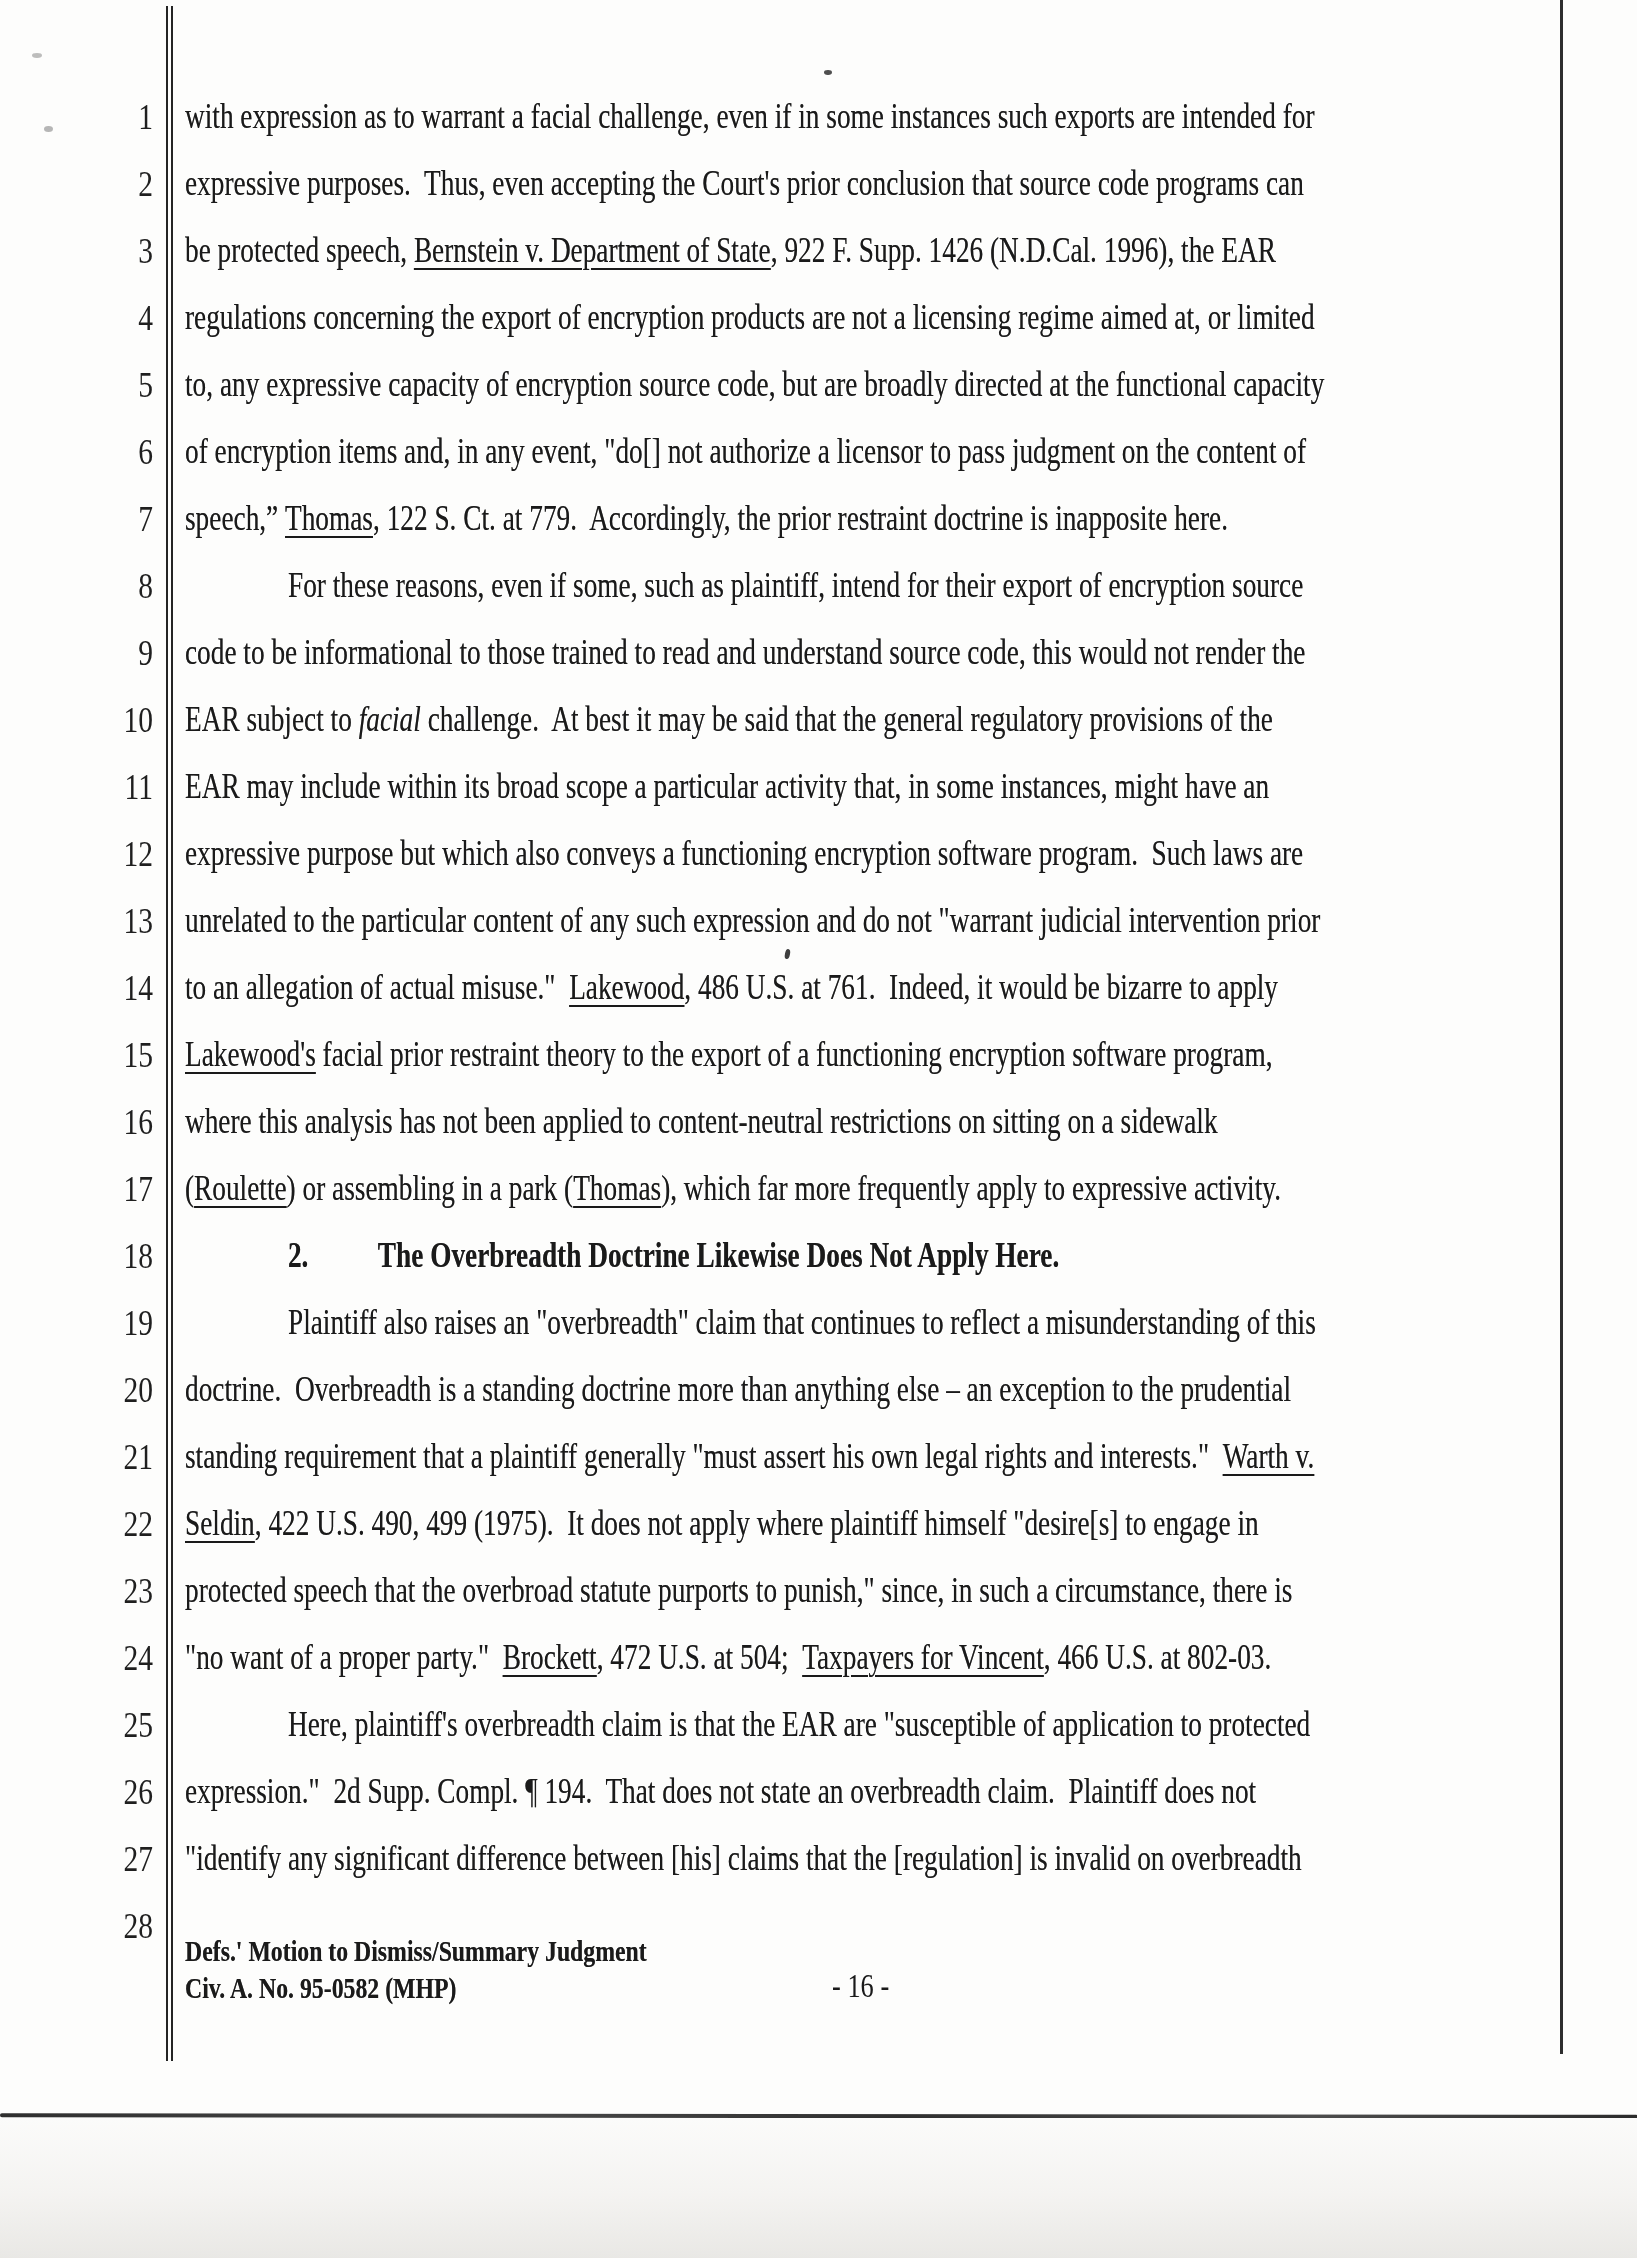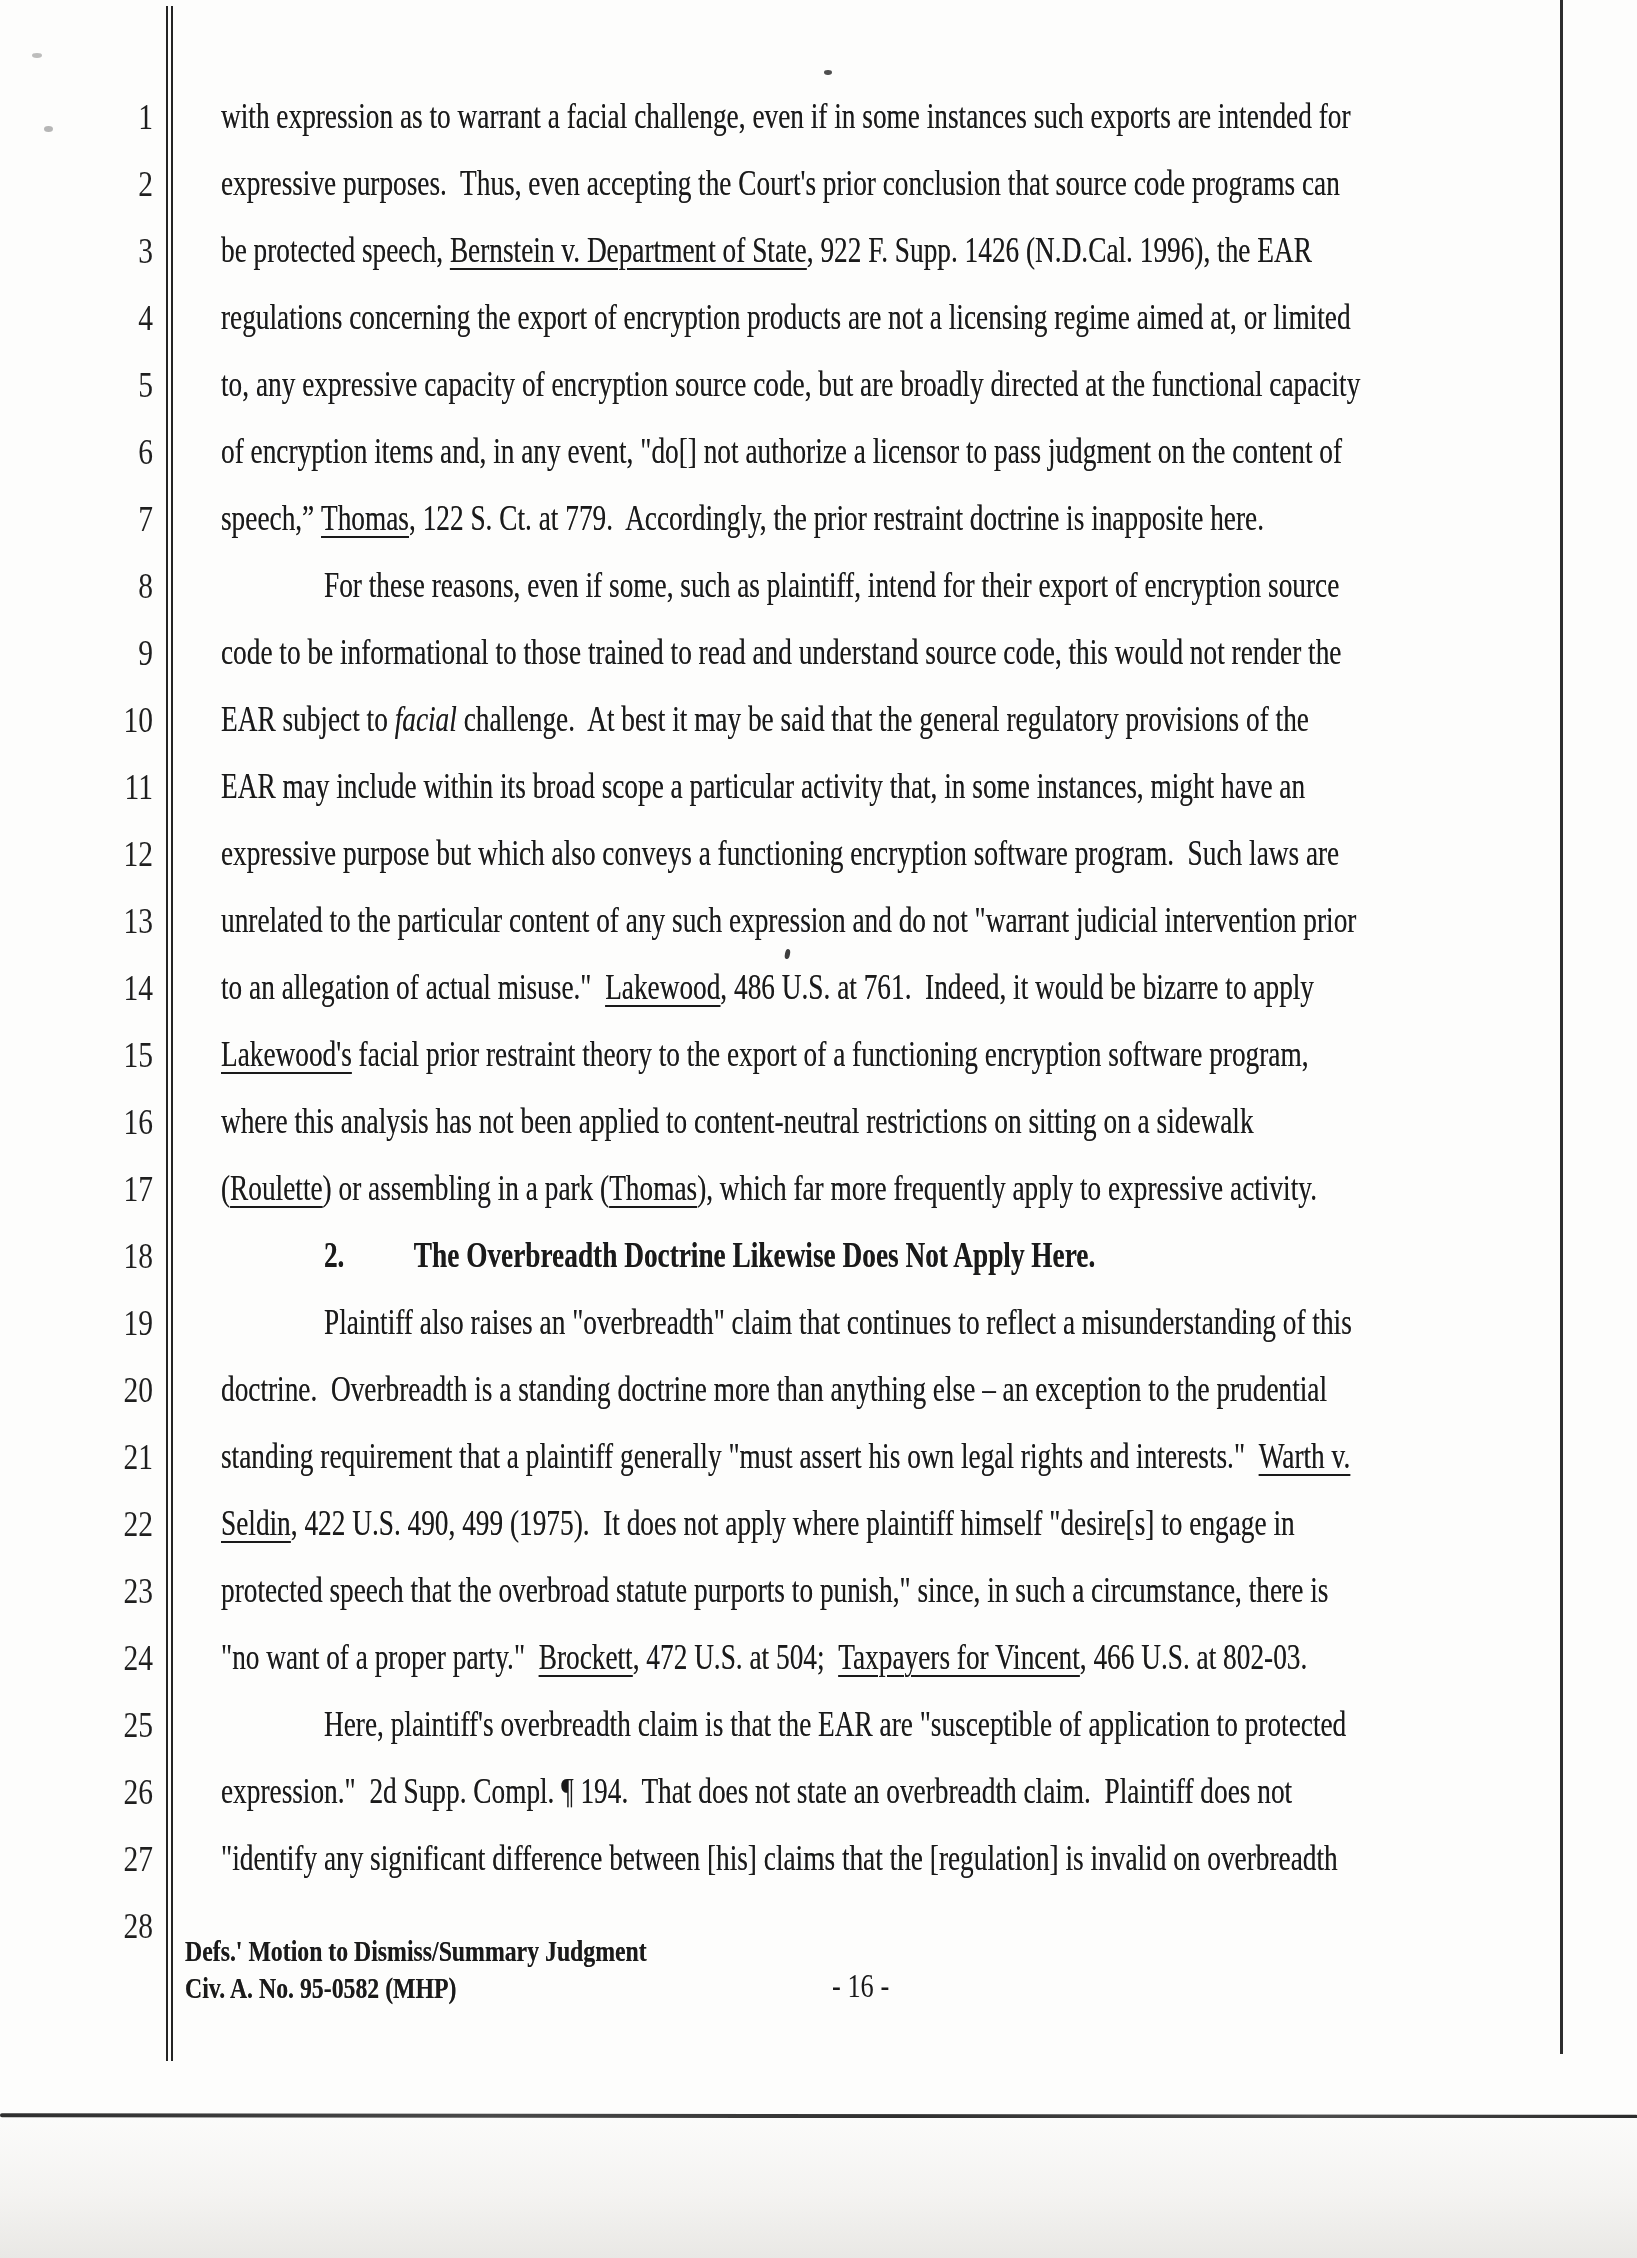--- a/index.html
+++ b/index.html
@@ -33,21 +33,21 @@
     background:linear-gradient(#fbfbfa 0%,#f4f3f1 55%,#e9e8e5 100%);
   }
   
   .nums{position:absolute;left:0;top:83px;width:153px;}
   .num{
     height:67px;display:flex;align-items:center;justify-content:flex-end;
     font-size:36px;color:#1f1f1f;
     transform:scaleX(0.82);transform-origin:right center;
   }
   
-  .lines{position:absolute;left:185px;top:83px;width:1381px;margin-left:36px;}
+  .lines{position:absolute;left:185px;top:83px;width:1381px;}
   .line{
     height:67px;display:flex;align-items:center;
     white-space:pre;font-size:35px;
     transform:scaleX(0.78);transform-origin:left center;
     text-shadow:0 0 0.5px rgba(20,20,20,0.55);
   }
   .line.indent{padding-left:132px;}
   .line .u{text-decoration:underline;text-decoration-thickness:2.4px;text-underline-offset:5.8px;}
   .line .i{font-style:italic;}
   .line .b{font-weight:bold;}

